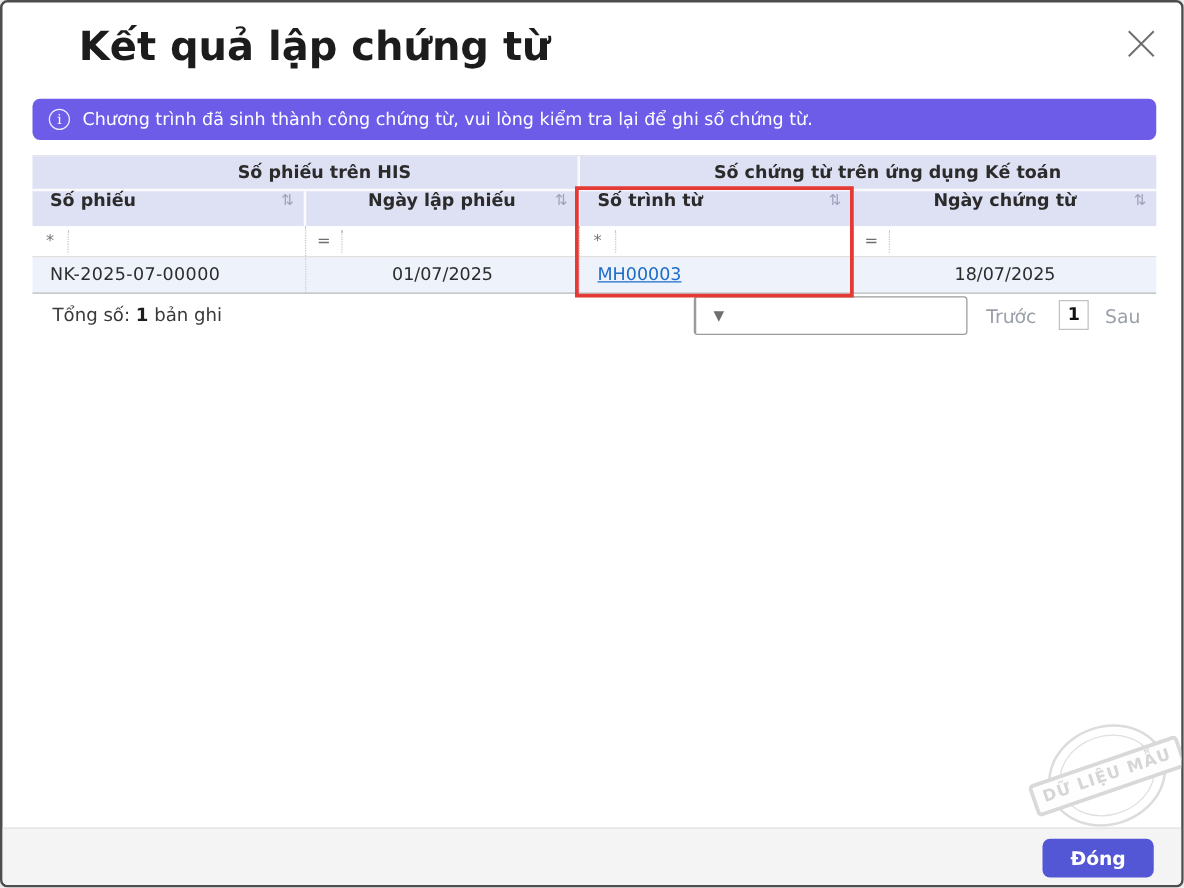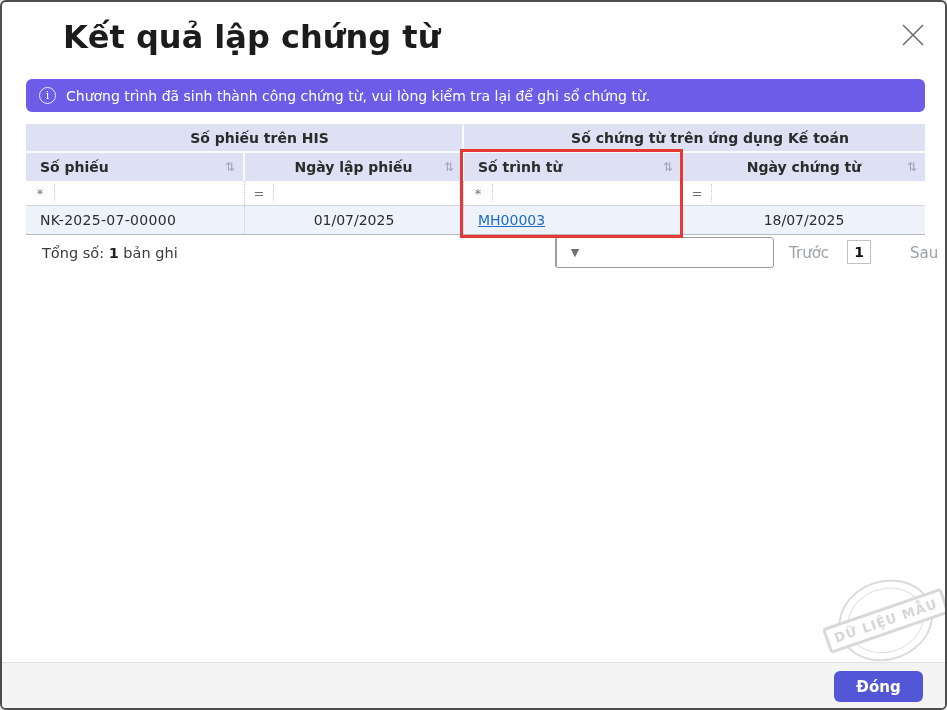--- a/index.html
+++ b/index.html
@@ -42,21 +42,21 @@
   .group-cell {
     background:#dee0f3; font-weight:bold; display:flex; align-items:center;
     justify-content:center; height:28px; border-bottom:2px solid #fbfbfd;padding-left:31px;
   }
   .gc1 { width:438px; border-right:2px solid #fbfbfd; }
   .gc2 { width:461px; }
 
   .header-row { height:28px; }
   .hcell {
     background:#dee0f3; font-weight:bold; height:28px;
-    display:flex; align-items:center;
+    display:flex; align-items:flex-start;
   }
   .hcell .sort { position:absolute; right:8px; color:#a0a0bc; font-size:12px; font-weight:normal; }
   .hc1 { width:219px; padding-left:14px; border-right:2px solid #fbfbfd; }
   .hc2 { width:219px; justify-content:center; border-right:2px solid #fbfbfd; }
   .hc3 { width:219px; padding-left:14px; border-right:2px solid #fbfbfd; }
   .hc4 { width:242px; justify-content:center; }
 
   .filter-row { height:25px; border-bottom:1px solid #d6d6d6; background:#fff; }
   .fcell { height:24px; display:flex; align-items:center; }
   .fc1,.fc2,.fc3 { width:219px; border-right:1px dotted #c4c4c4; }
@@ -89,21 +89,21 @@
   .caret-box {
     width:37px; height:100%; border-left:1px solid #9b9b9b;
     display:flex; align-items:center; justify-content:center; color:#707070; font-size:11px;
   }
   .pg-prev { position:absolute; left:787px; top:242px; font-size:15px; color:#9ba0a8; cursor:pointer;text-align:right; }
   .pg-page {
     position:absolute; left:845px; top:238px; width:24px; height:24px;
     border:1px solid #c2c2c2; background:#fff; display:flex; align-items:center;
     justify-content:center; font-size:14px; font-weight:bold; color:#111;
   }
-  .pg-next { position:absolute; left:882px; top:242px; font-size:15px; color:#9ba0a8; cursor:pointer;margin-left:26px; }
+  .pg-next { position:absolute; left:882px; top:242px; font-size:15px; color:#9ba0a8; cursor:pointer; }
 
   
   .stamp {
     position:absolute; left:836px; top:578px; width:98px; height:82px;
     transform:rotate(-19deg); pointer-events:none;
   }
   .ring-outer {
     position:absolute; left:0; top:0; width:96px; height:80px;
     border:2px solid #dcdcdc; border-radius:50%;
   }

